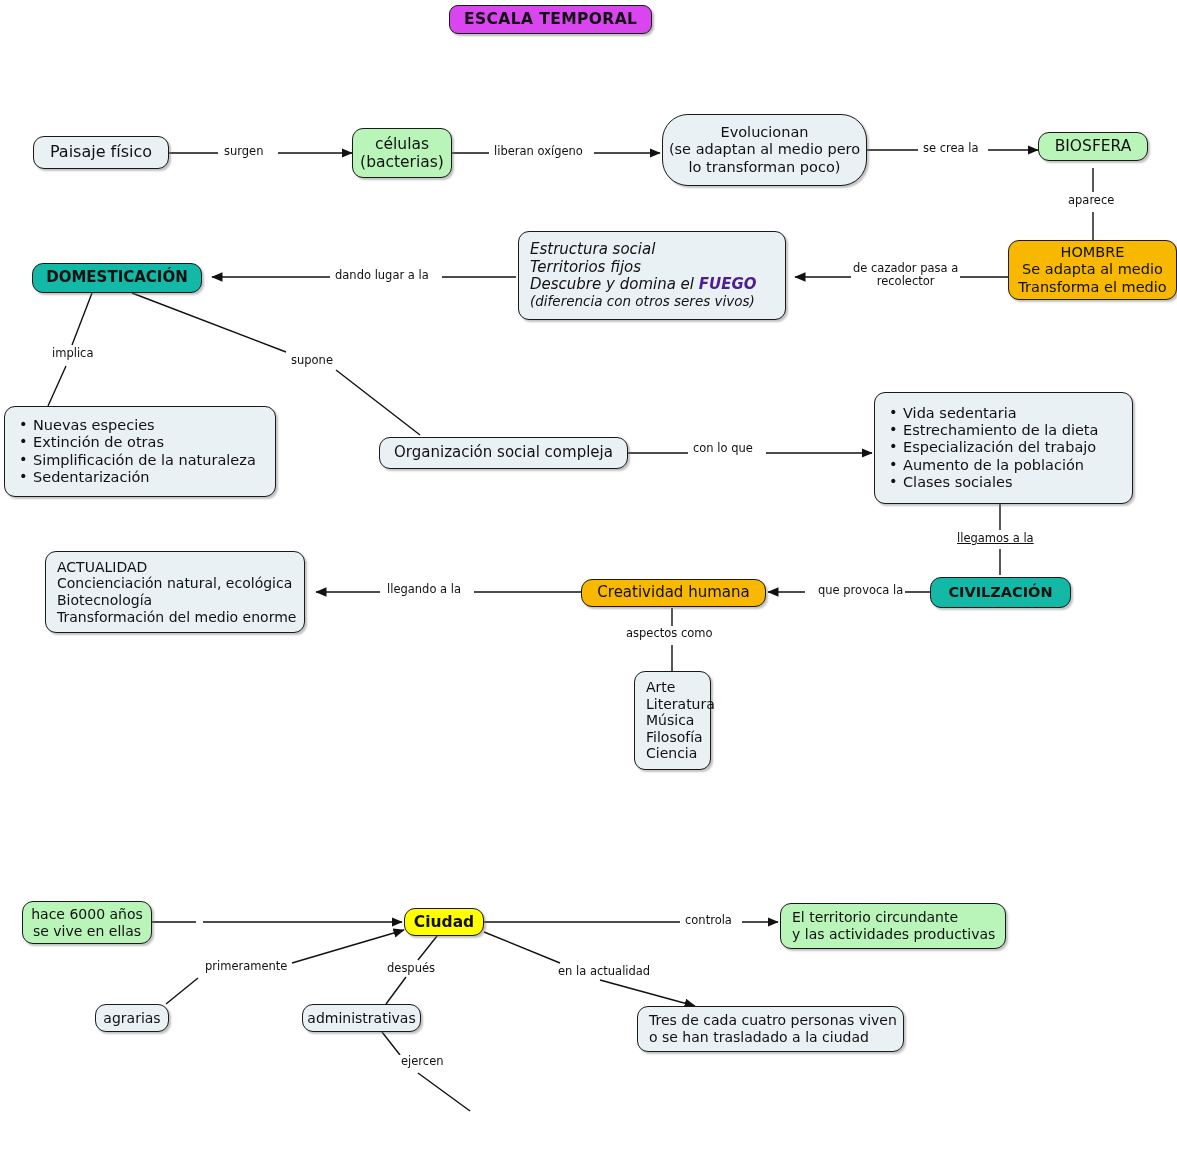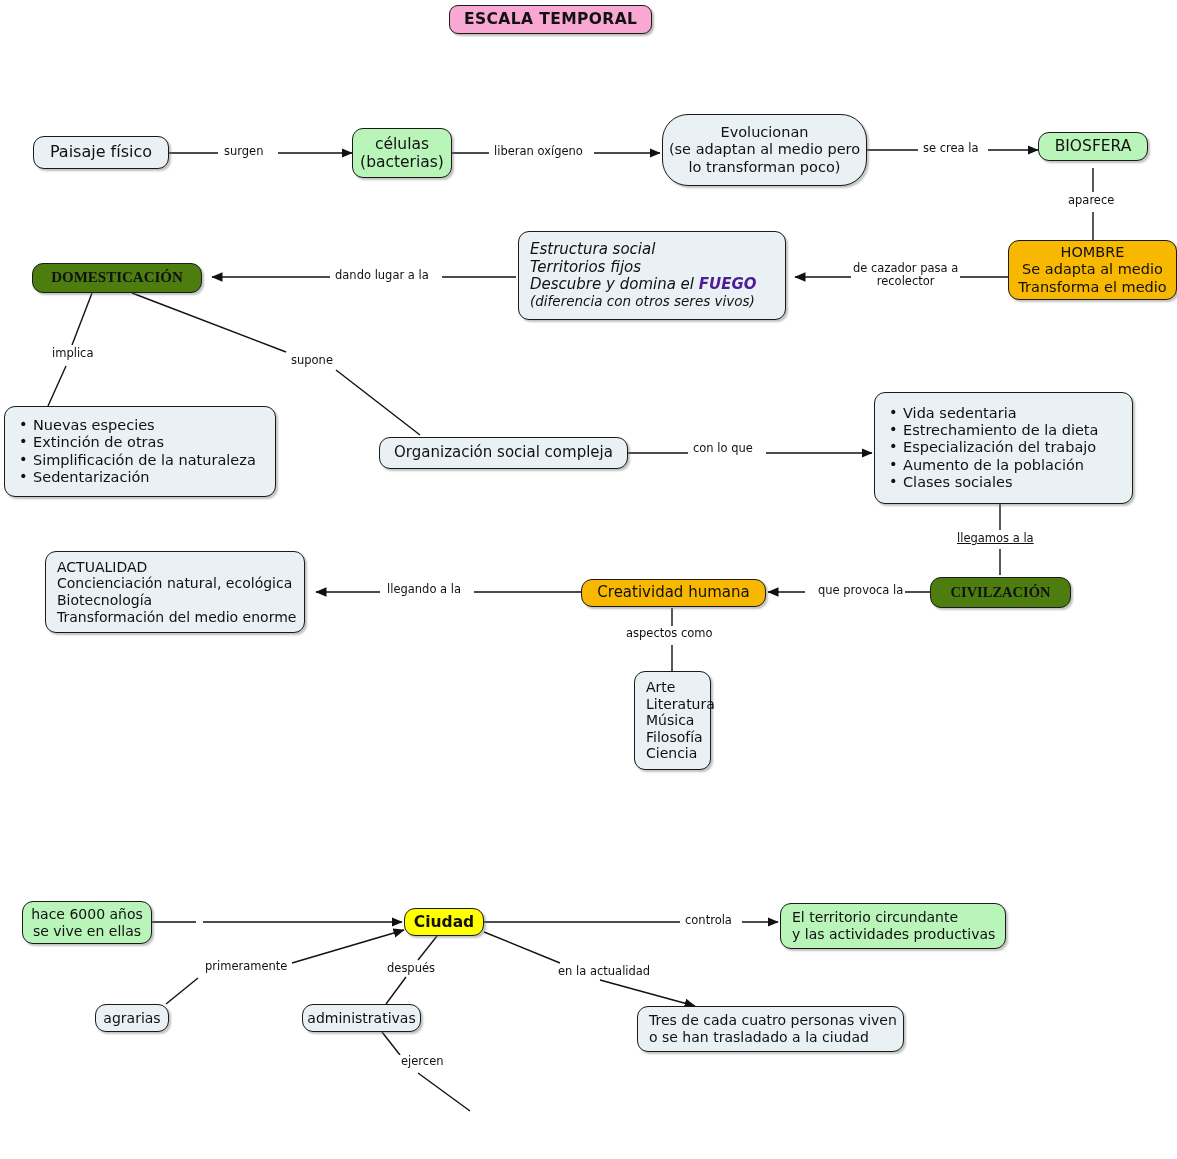--- a/index.html
+++ b/index.html
@@ -39,21 +39,21 @@
     box-shadow: 2px 2px 2px rgba(120,120,120,0.45);
     line-height: 1.18;
   }
   .node .ln { display: block; white-space: pre; }
   .center { text-align: center; align-items: center; }
   .left { text-align: left; }
   .pad-c { padding: 5px 12px; }
   .pad-l { padding: 5px 11px; }
   .green  { background: #b9f5b9; }
   .orange { background: #f9b800; }
-  .pink   { background: #4d7c0f; font-family: Liberation Serif, serif; }
+  .pink   { background: #14b8a6; }
   .yellow { background: #ffff00; }
   .bold { font-weight: bold; }
   .ital { font-style: italic; }
   .fuego { color: #4c1d95; font-weight: bold; font-style: italic; }
   .bullets { padding: 6px 12px 6px 14px; }
   .bullets .ln { padding-left: 14px; position: relative; }
   .bullets .ln:before {
     content: "\2022";
     position: absolute;
     left: 0px;
@@ -66,21 +66,21 @@
     background: #ffffff;
     white-space: pre;
     text-align: center;
     line-height: 1.15;
     padding: 0 2px;
   }
   #title-node {
     position: absolute;
     border: 1.8px solid #1a1a1a;
     border-radius: 9px;
-    background: #f9a8d4;
+    background: #d946ef;
     font-weight: bold;
     font-size: 15.5px;
     letter-spacing: 0.4px;
     padding: 4px 14px 5px 14px;
     box-shadow: 2px 2px 2px rgba(120,120,120,0.5);
     color: #111;
   }
 </style>
 </head>
 <body>

